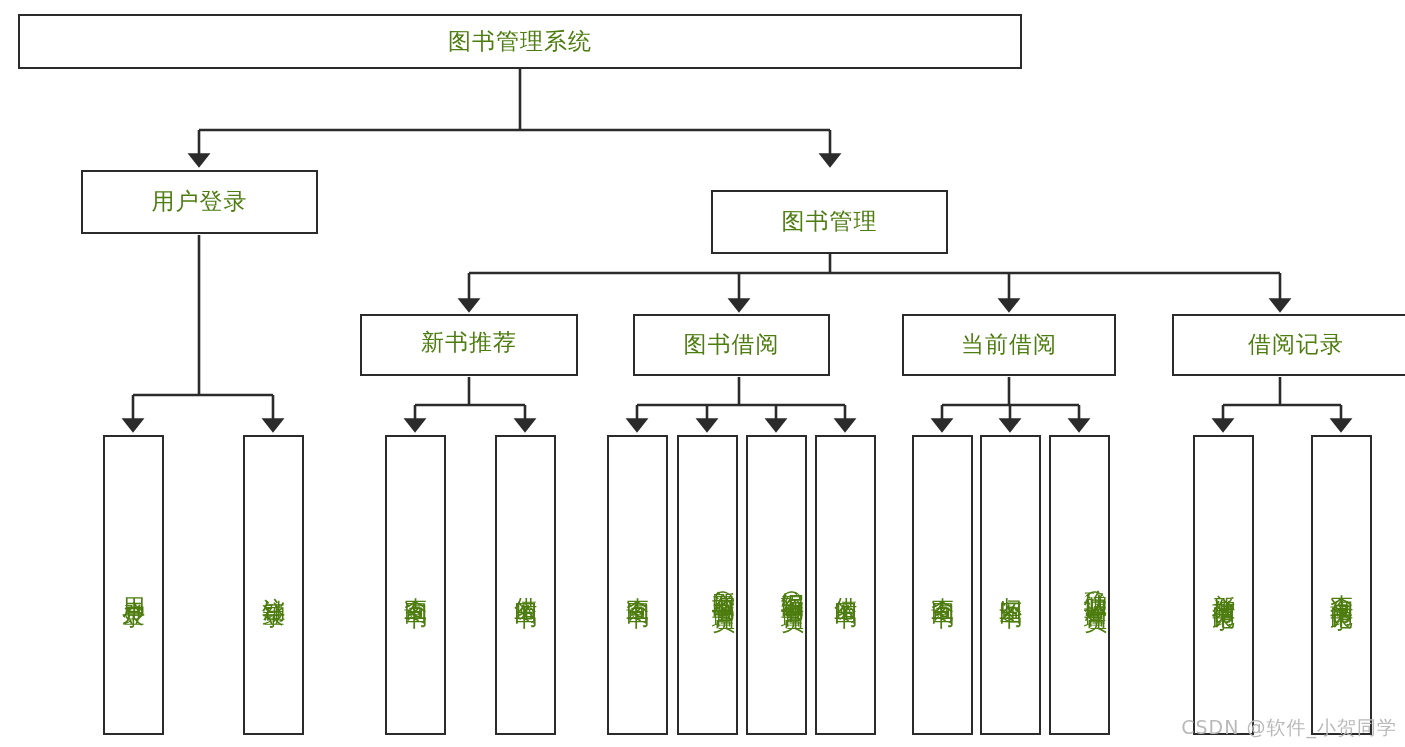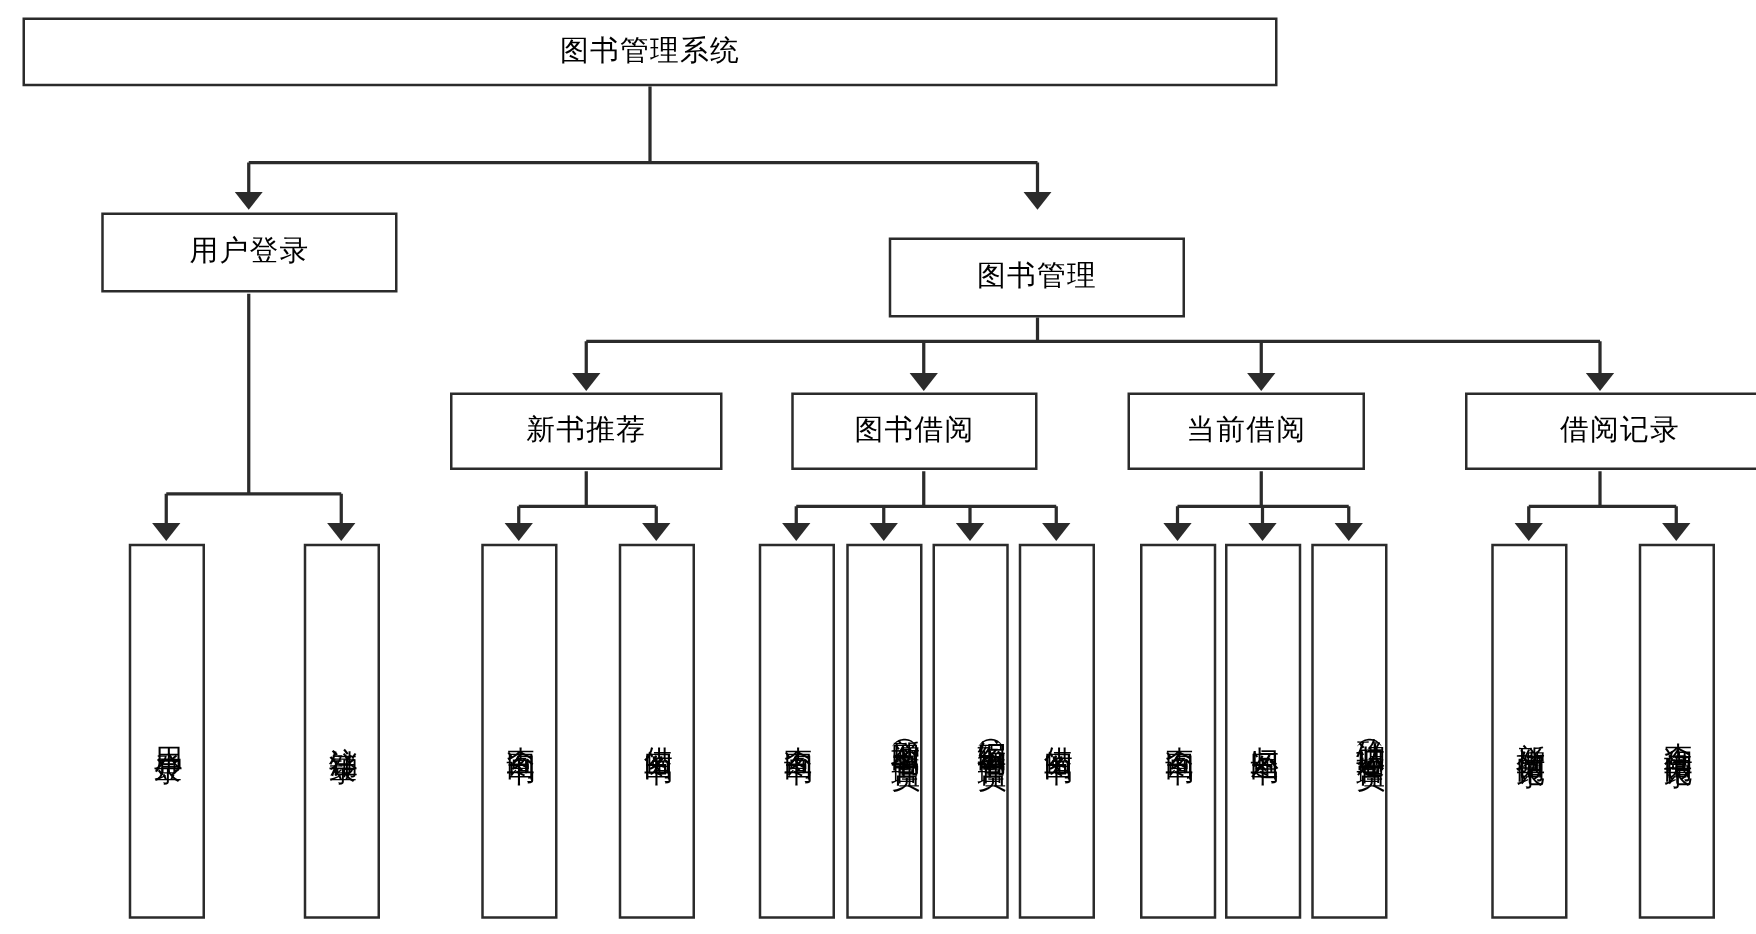--- a/index.html
+++ b/index.html
@@ -6,21 +6,21 @@
   body{
     width:1405px;height:747px;overflow:hidden;
     font-family:"DejaVu Sans","Liberation Sans",sans-serif;
   }
   #stage{position:relative;width:1405px;height:747px;background:#fff;}
   svg#wires{position:absolute;left:0;top:0;width:1405px;height:747px;}
   .node{
     position:absolute;box-sizing:border-box;
     background:#ffffff;border:2px solid #2b2b2b;
     display:flex;align-items:center;justify-content:center;
-    color:#000000;
+    color:#4d7c0f;
   }
   .node.horiz{font-size:23px;line-height:1.2;letter-spacing:1px;}
   .node.root{font-size:23px;}
   .node.leaf{
     writing-mode:vertical-rl;text-orientation:upright;
     font-size:23px;letter-spacing:3px;line-height:1.1;
     padding-top:6px;padding-bottom:6px;
     white-space:nowrap;
   }
   .node.leaf.topalign{align-items:flex-start;}
@@ -83,37 +83,38 @@
       <path d="M1223,405 L1223,425" marker-end="url(#arw)"></path>
       <path d="M1341,405 L1341,425" marker-end="url(#arw)"></path>
     </g>
   </svg>
 
   <div class="node root horiz" style="left:18px;top:14px;width:1004px;height:55px;">图书管理系统</div>
 
   <div class="node horiz" style="left:81px;top:170px;width:237px;height:64px;">用户登录</div>
   <div class="node horiz" style="left:711px;top:170px;width:237px;height:64px;margin-top:20px;">图书管理</div>
 
-  <div class="node horiz" style="left:360px;top:314px;width:218px;height:62px;">新书推荐</div>
+  <div class="node horiz" style="left:360px;top:314px;width:218px;height:62px;font-family:Liberation Mono, monospace;">新书推荐</div>
   <div class="node horiz" style="left:633px;top:314px;width:197px;height:62px;">图书借阅</div>
-  <div class="node horiz" style="left:902px;top:314px;width:190px;height:62px;">当前借阅</div>
+  <div class="node horiz" style="left:902px;top:314px;width:214px;height:62px;">当前借阅</div>
   <div class="node horiz" style="left:1172px;top:314px;width:248px;height:62px;">借阅记录</div>
 
   <div class="node leaf" style="left:103px;top:435px;width:61px;height:300px;">用户登录</div>
   <div class="node leaf" style="left:243px;top:435px;width:61px;height:300px;">注销登录</div>
 
   <div class="node leaf" style="left:385px;top:435px;width:61px;height:300px;">查询图书</div>
   <div class="node leaf" style="left:495px;top:435px;width:61px;height:300px;">借阅图书</div>
 
   <div class="node leaf" style="left:607px;top:435px;width:61px;height:300px;">查询图书</div>
   <div class="node leaf topalign" style="left:677px;top:435px;width:61px;height:300px;">新增图书（管理员）</div>
   <div class="node leaf topalign" style="left:746px;top:435px;width:61px;height:300px;">编辑图书（管理员）</div>
   <div class="node leaf" style="left:815px;top:435px;width:61px;height:300px;">借阅图书</div>
 
   <div class="node leaf" style="left:912px;top:435px;width:61px;height:300px;">查询图书</div>
   <div class="node leaf" style="left:980px;top:435px;width:61px;height:300px;">归还图书</div>
   <div class="node leaf topalign" style="left:1049px;top:435px;width:61px;height:300px;">确认归还（管理员）</div>
 
   <div class="node leaf" style="left:1193px;top:435px;width:61px;height:300px;">新增借阅记录</div>
   <div class="node leaf" style="left:1311px;top:435px;width:61px;height:300px;">查询借阅记录</div>
 
+  <div class="watermark">CSDN @软件_小贺同学</div>
 
 </div>
 
 </body></html>

